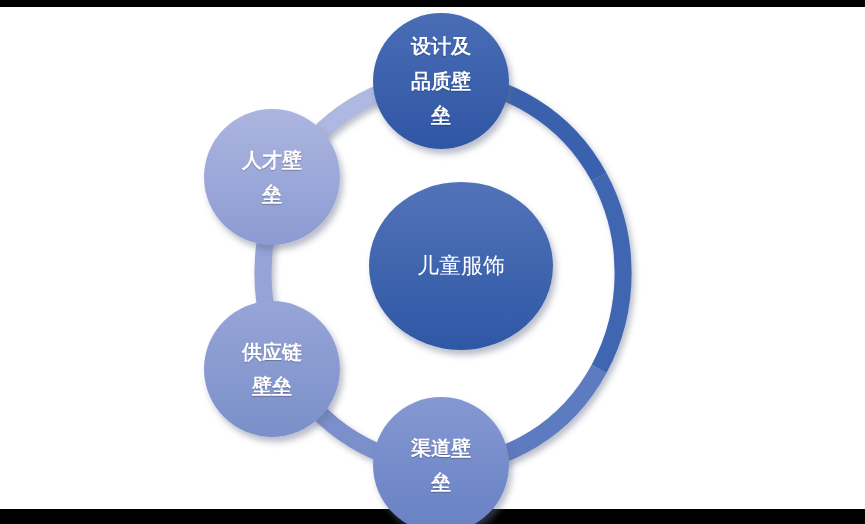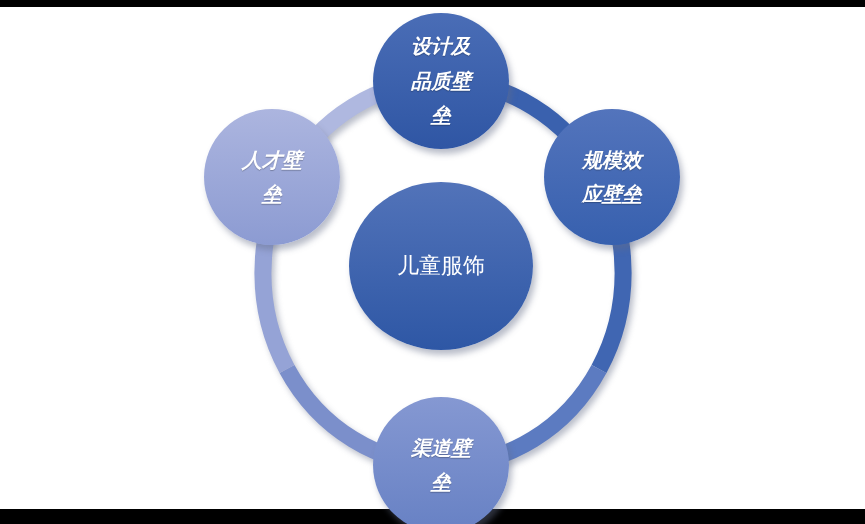--- a/index.html
+++ b/index.html
@@ -50,24 +50,23 @@
     height: 136px;
   }
   .sat .label {
     color: #ffffff;
     font-size: 20px;
     font-weight: 700;
     line-height: 1.72;
     text-align: center;
     white-space: pre-line;
     text-shadow: 0 1px 1px rgba(0,0,0,0.25);
-    font-style: italic;
   }
   .center-node {
-    left: 349px;
+    left: 369px;
     top: 182px;
     width: 184px;
     height: 168px;
   }
   .center-node .label {
     color: #ffffff;
     font-size: 22px;
     font-weight: 400;
     text-align: center;
     white-space: pre-line;
@@ -93,31 +92,31 @@
     <path d="M287 369 A180 192 0 0 1 287 177" stroke="#95A3D6"></path>
     <path d="M287 177 A180 192 0 0 1 443 81" stroke="#AFB8E0"></path>
   </svg>
 
   <div class="node sat sat-top" style="background: linear-gradient(rgb(74, 109, 182), rgb(47, 86, 164));">
     <div class="label">设计及
 品质壁
 垒</div>
   </div>
 
-  <div class="node sat sat-top-right" style="background: linear-gradient(rgb(83, 116, 188), rgb(55, 96, 174));">
-    <div class="label">规模效
-应壁垒</div>
-  </div>
 
 
   <div class="node sat sat-bottom" style="background: linear-gradient(rgb(133, 152, 210), rgb(103, 129, 196));">
     <div class="label">渠道壁
 垒</div>
   </div>
 
+  <div class="node sat sat-bottom-left" style="background: linear-gradient(rgb(151, 165, 216), rgb(122, 143, 201));">
+    <div class="label">供应链
+壁垒</div>
+  </div>
 
   <div class="node sat sat-top-left" style="background: linear-gradient(rgb(172, 181, 223), rgb(140, 155, 210));">
     <div class="label">人才壁
 垒</div>
   </div>
 
   <div class="node center-node" style="background: linear-gradient(rgb(82, 115, 185), rgb(46, 87, 165));">
     <div class="label">儿童服饰</div>
   </div>
 

